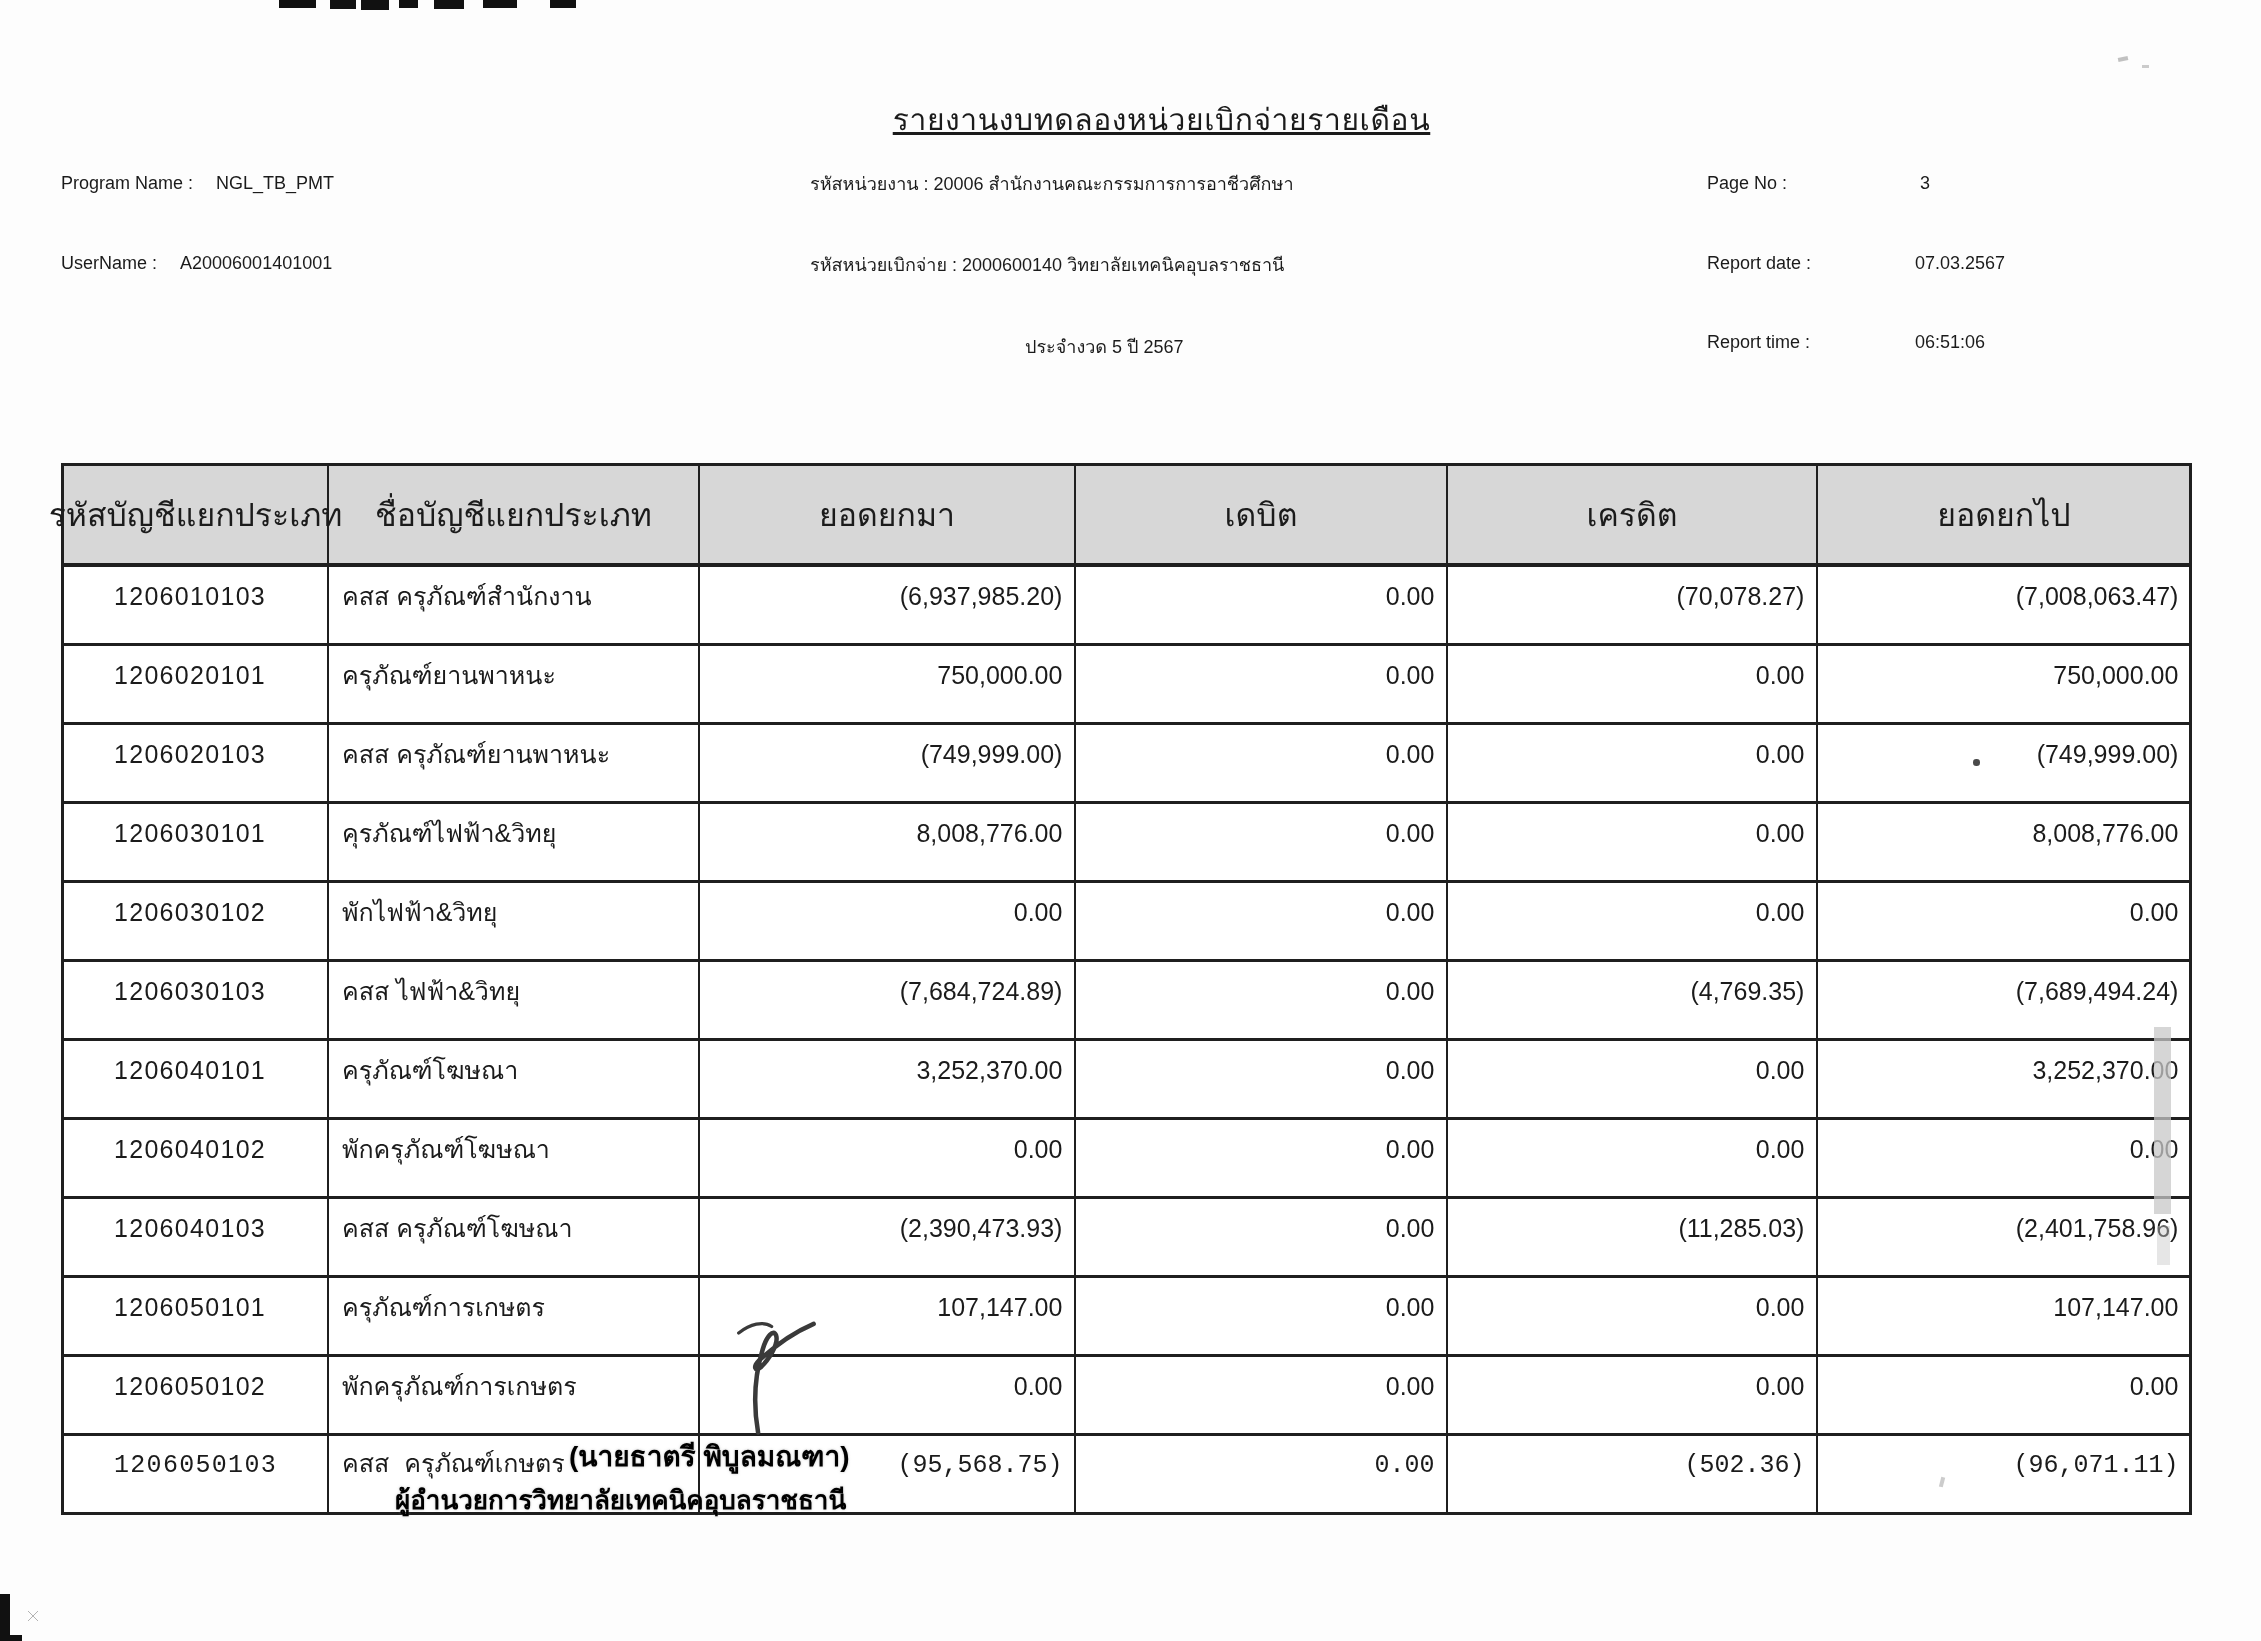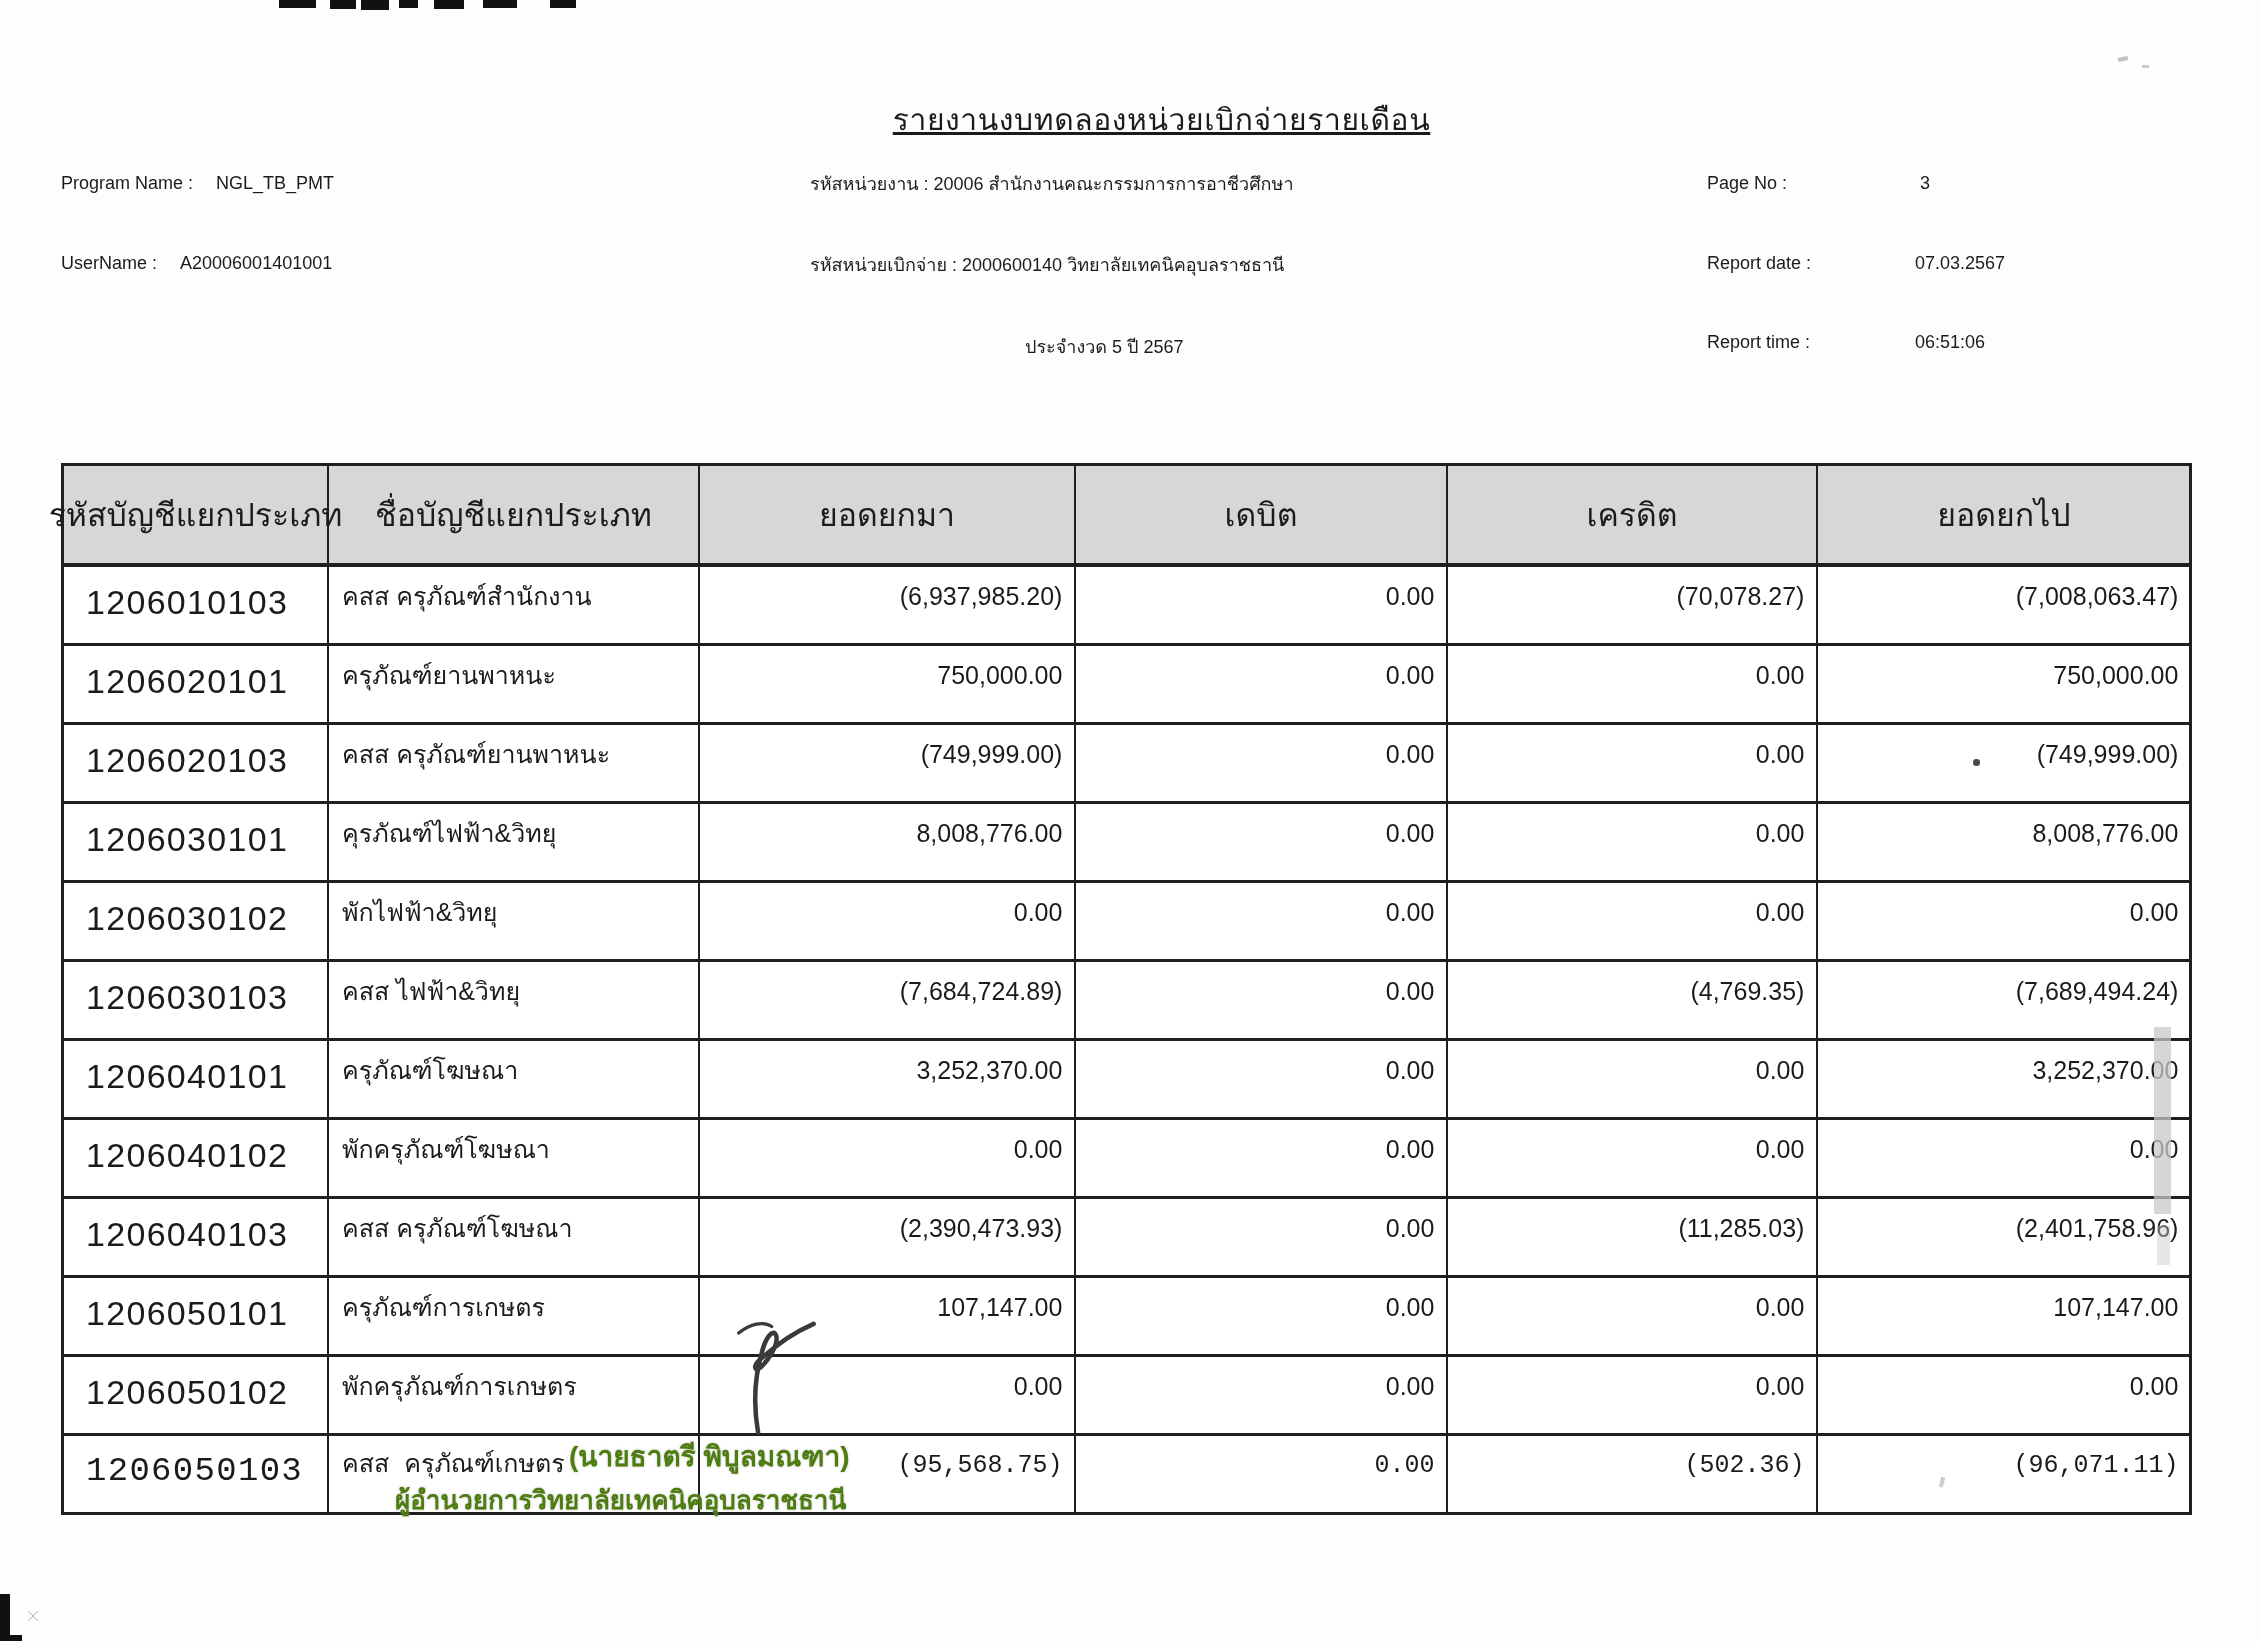--- a/index.html
+++ b/index.html
@@ -28,26 +28,26 @@
     font-size:32px;border-right:2.6px solid #1f1f1f;white-space:nowrap;
   }
   .thead .hcell:last-child{border-right:none;}
   .trow{height:76px;border-bottom:3.2px solid #1f1f1f;}
   .trow:last-child{border-bottom:none;font-family:Liberation Mono, monospace;}
   .cell{
     border-right:2.6px solid #1f1f1f;padding-top:14px;font-size:25px;
     line-height:1.25;white-space:nowrap;overflow:visible;box-sizing:border-box;
   }
   .cell:last-child{border-right:none;}
-  .cell.code{padding-left:22px;font-size:34px;letter-spacing:1.3px;}
+  .cell.code{padding-left:22px;font-size:25px;letter-spacing:1.3px;margin-left:28px;}
   .cell.name{padding-left:13px;}
   .cell.num{text-align:right;padding-right:11.6px;}
   
   .stamp{
-    position:absolute;color:#4d7c0f;font-weight:bold;white-space:nowrap;
+    position:absolute;color:#000000;font-weight:bold;white-space:nowrap;
     text-shadow:0 0 2.6px rgba(140,140,140,.55);
   }
   .stamp.l1{left:569px;top:1434px;font-size:28px;}
   .stamp.l2{left:395px;top:1479px;font-size:26px;}
   .sig{position:absolute;left:696px;top:1311px;}
   
   .art{position:absolute;background:#111;}
   .art.gray{background:#c8c8c8;}
   .art.dot{width:6.5px;height:6.5px;border-radius:50%;background:#4a4a4a;}
   .art.tickmark{background:#9a9a9a;}

